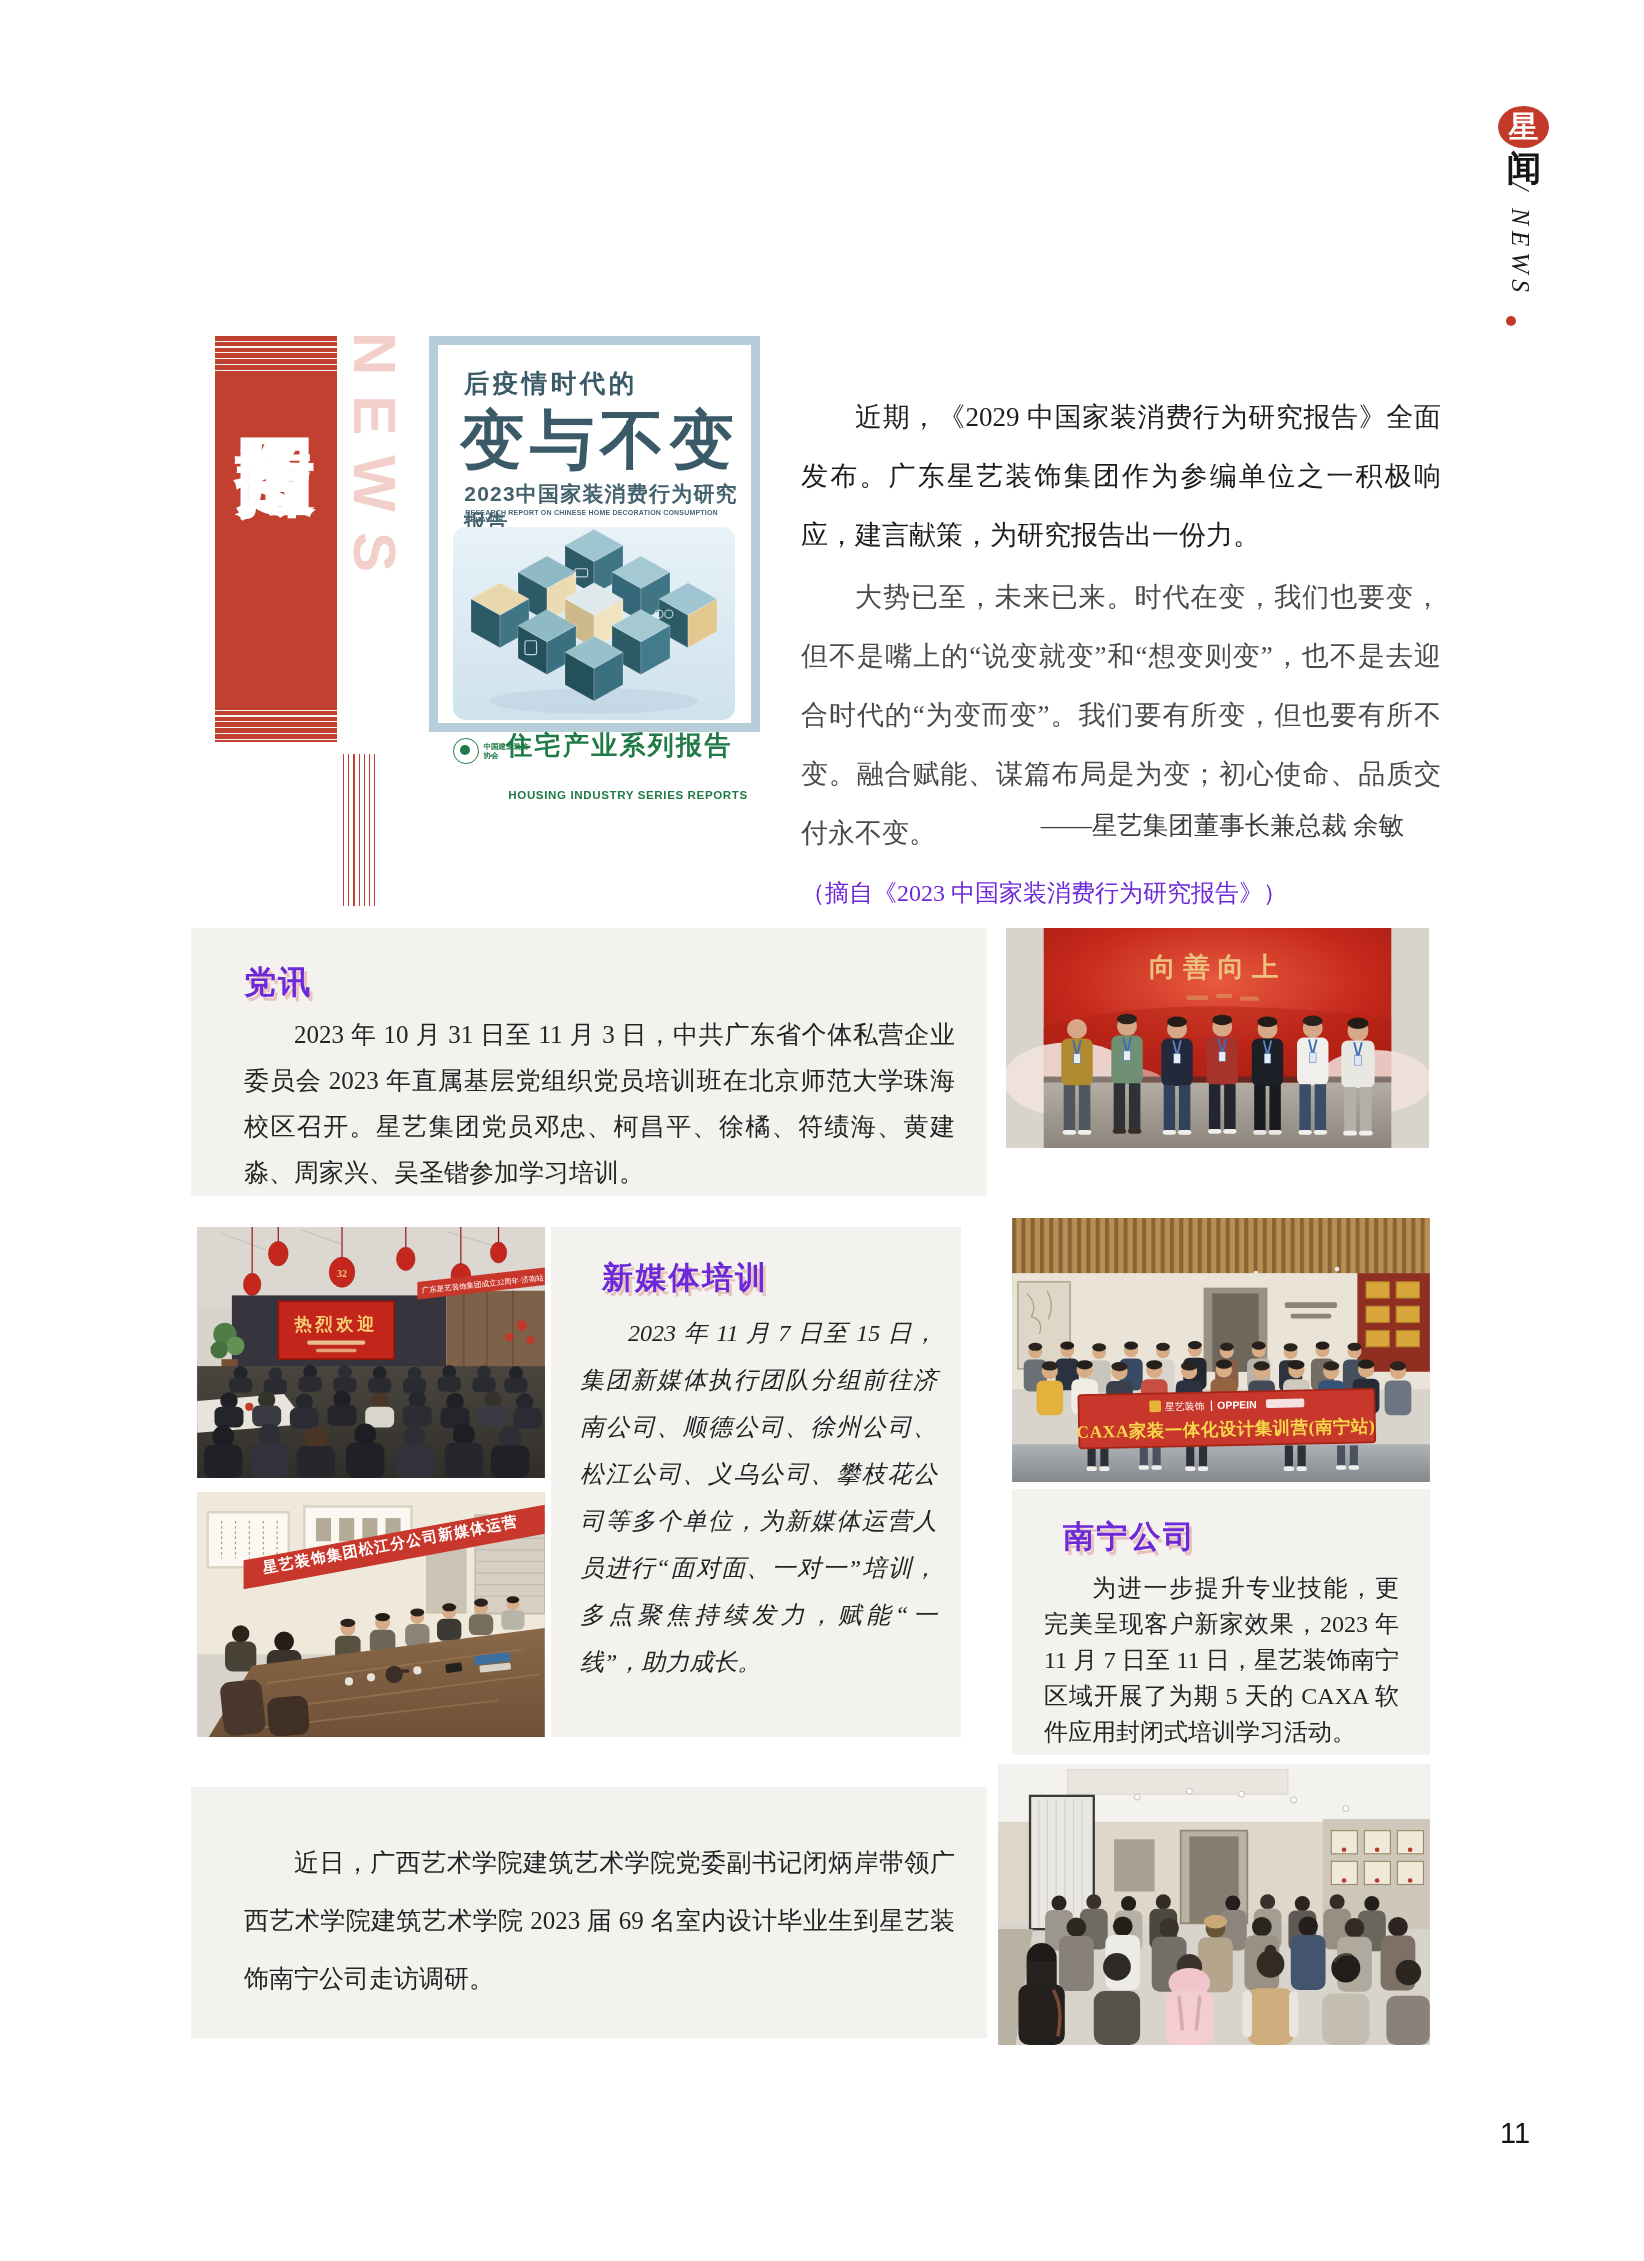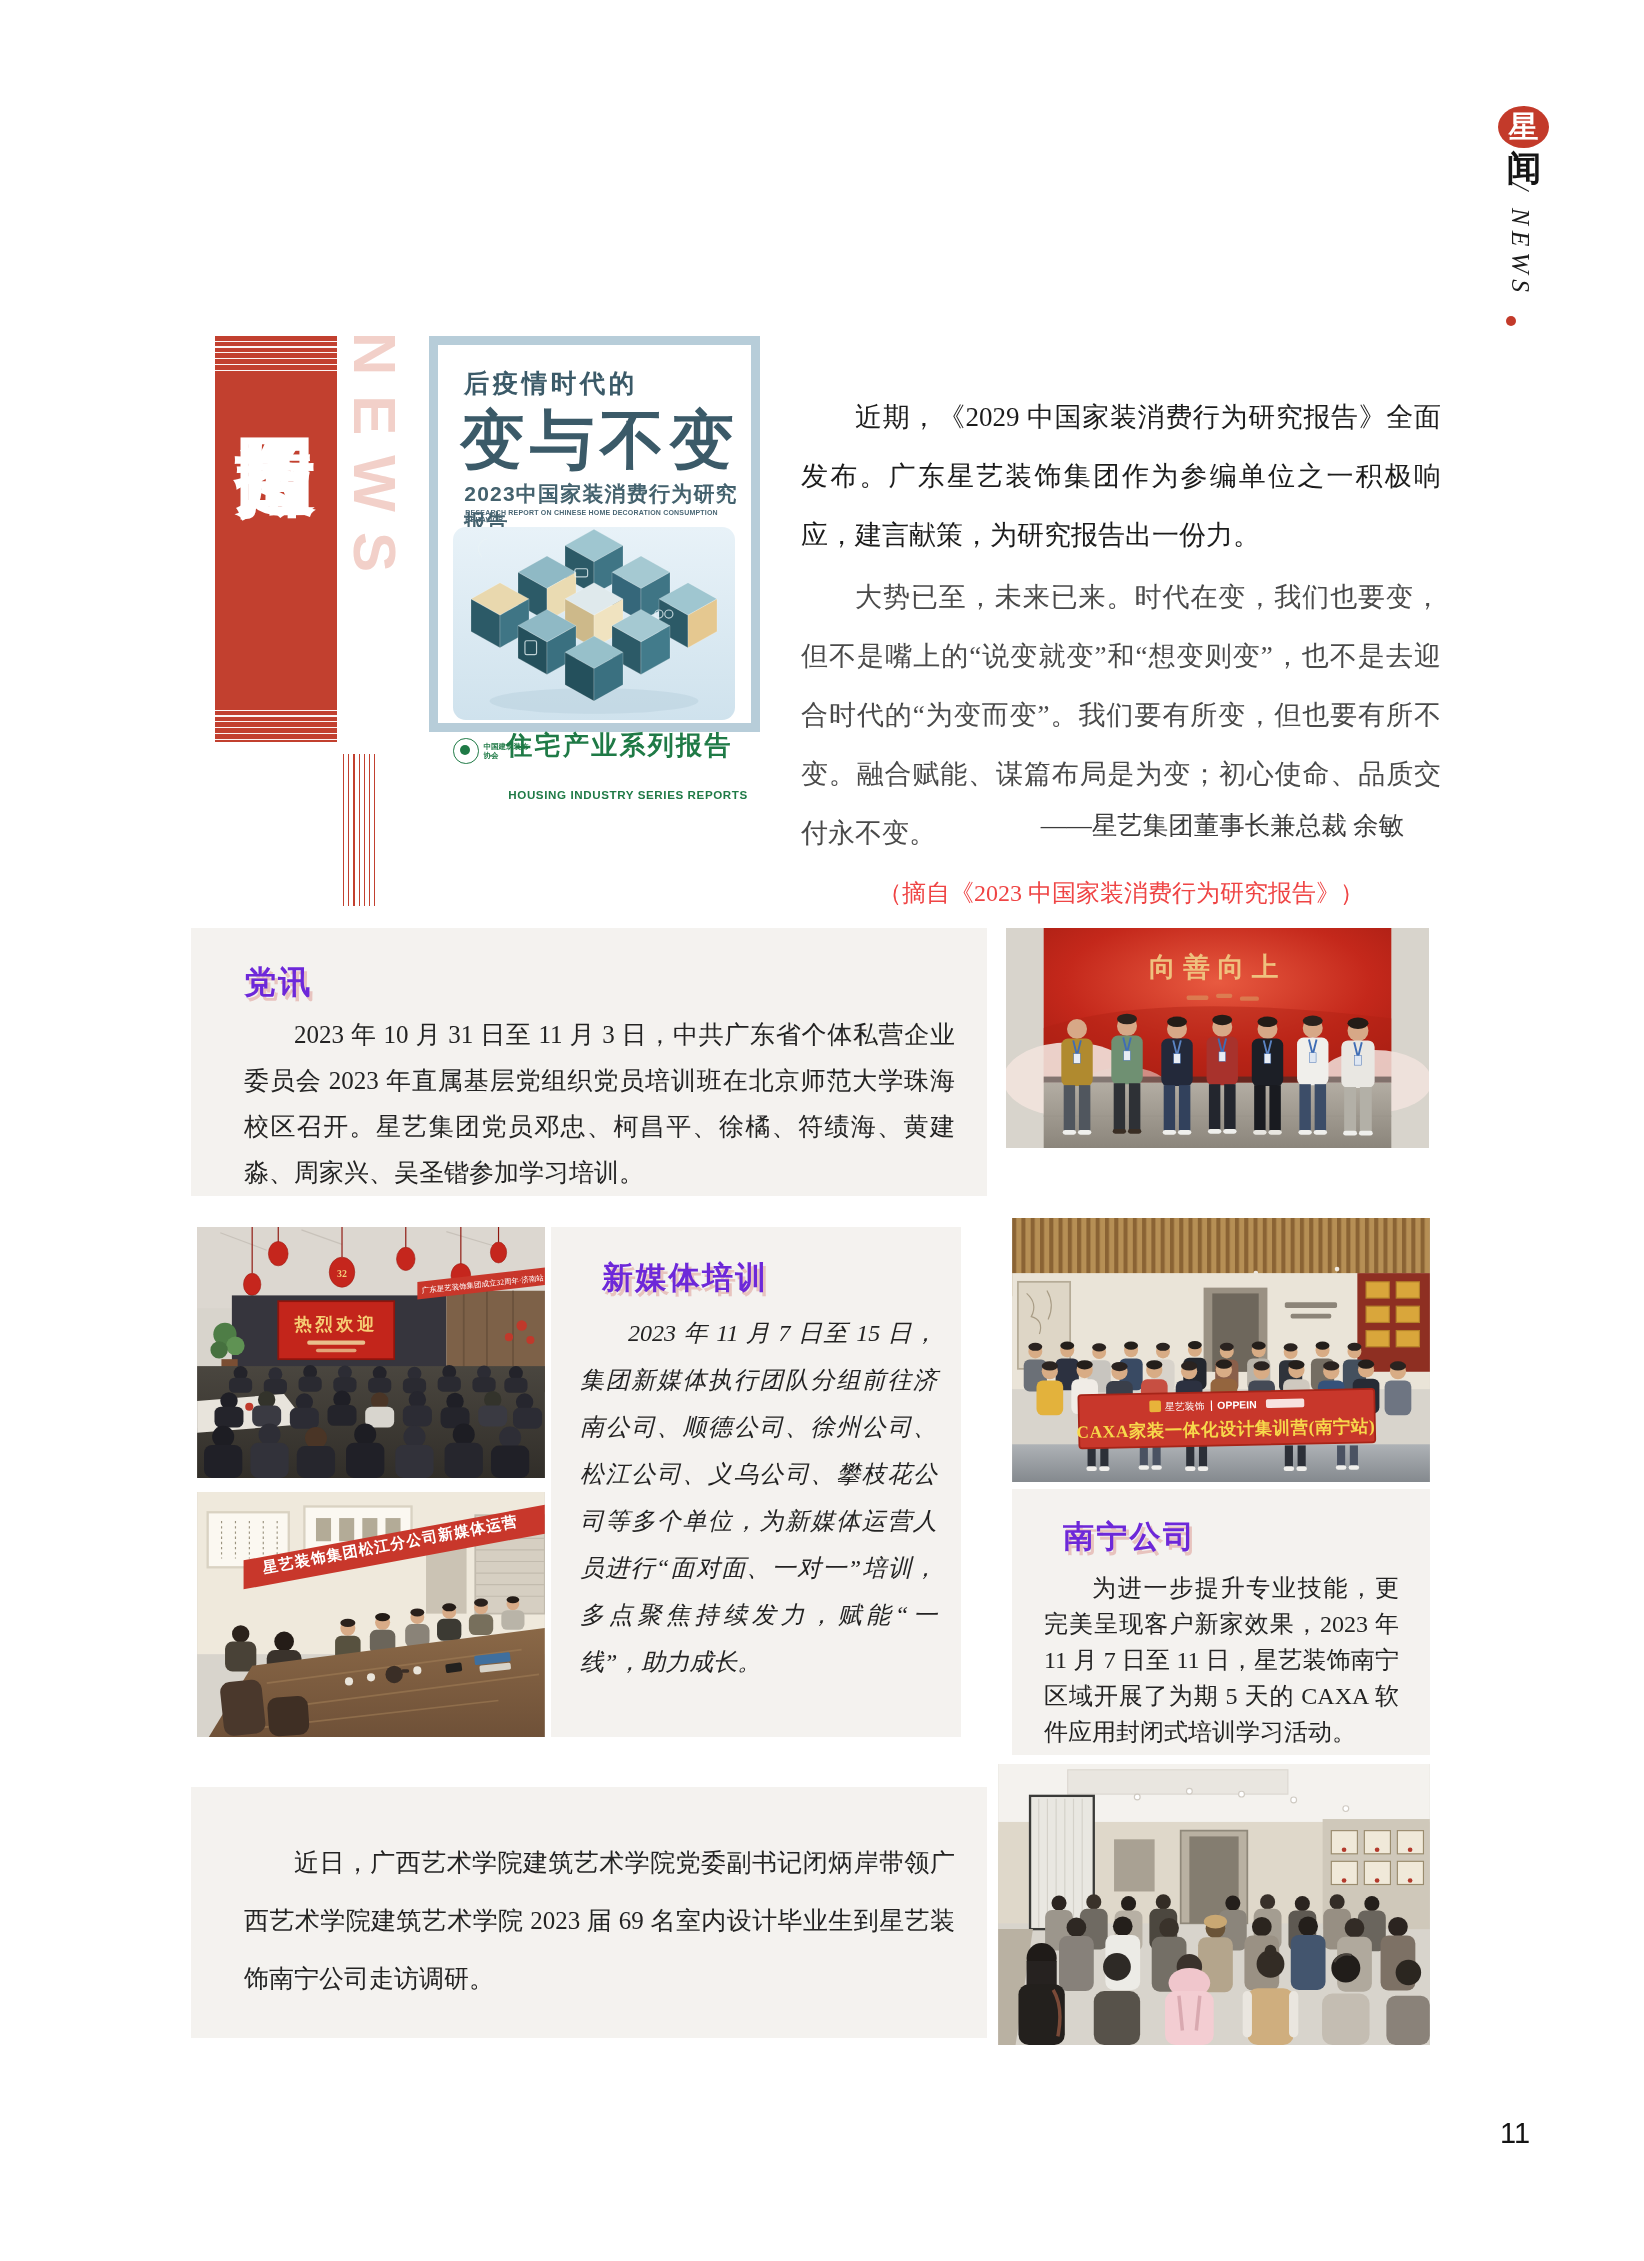--- a/index.html
+++ b/index.html
@@ -56,21 +56,21 @@
   .cv-org { left:15px; top:393px; display:flex; align-items:center; gap:4.6px; }
   .cv-org-emblem { width:25.5px; height:25.5px; border-radius:50%; border:1.7px solid #1f7a46; position:relative; }
   .cv-org-emblem:after { content:""; position:absolute; left:5.8px; top:5.8px; width:10.4px; height:10.4px;
     border-radius:50%; background:#1f7a46; }
   .cv-org-name { font-size:7.5px; color:#1f7a46; font-weight:700; width:52px; line-height:9.3px; }
 
   
   .intro-p { left:801px; width:640px; font-size:27px; line-height:59px;
     text-align:justify; text-indent:2em; }
   .intro-attr { left:801px; top:808px; width:603px; text-align:right; font-size:25.5px; color:#3c3c3c; }
-  .intro-src { left:801px; top:877px; width:640px; text-align:center; font-size:24px; color:#ef4444; }
+  .intro-src { left:801px; top:877px; width:640px; font-size:24px; color:#6d28d9; }
 
   
   .sec-title { position:absolute; font-size:32px; font-weight:700; color:#6d28d9;
     letter-spacing:2.3px; text-shadow:2.9px 3.5px 0 rgba(194,57,43,.25); }
   .sec-body { position:absolute; text-align:justify; text-indent:2em; color:#232323; }
   .pagenum { left:1483px; top:2117px; width:64px; text-align:center; font-size:29px;
     font-family:"Liberation Sans",sans-serif; color:#141414; }
 </style>
 </head>
 <body>

